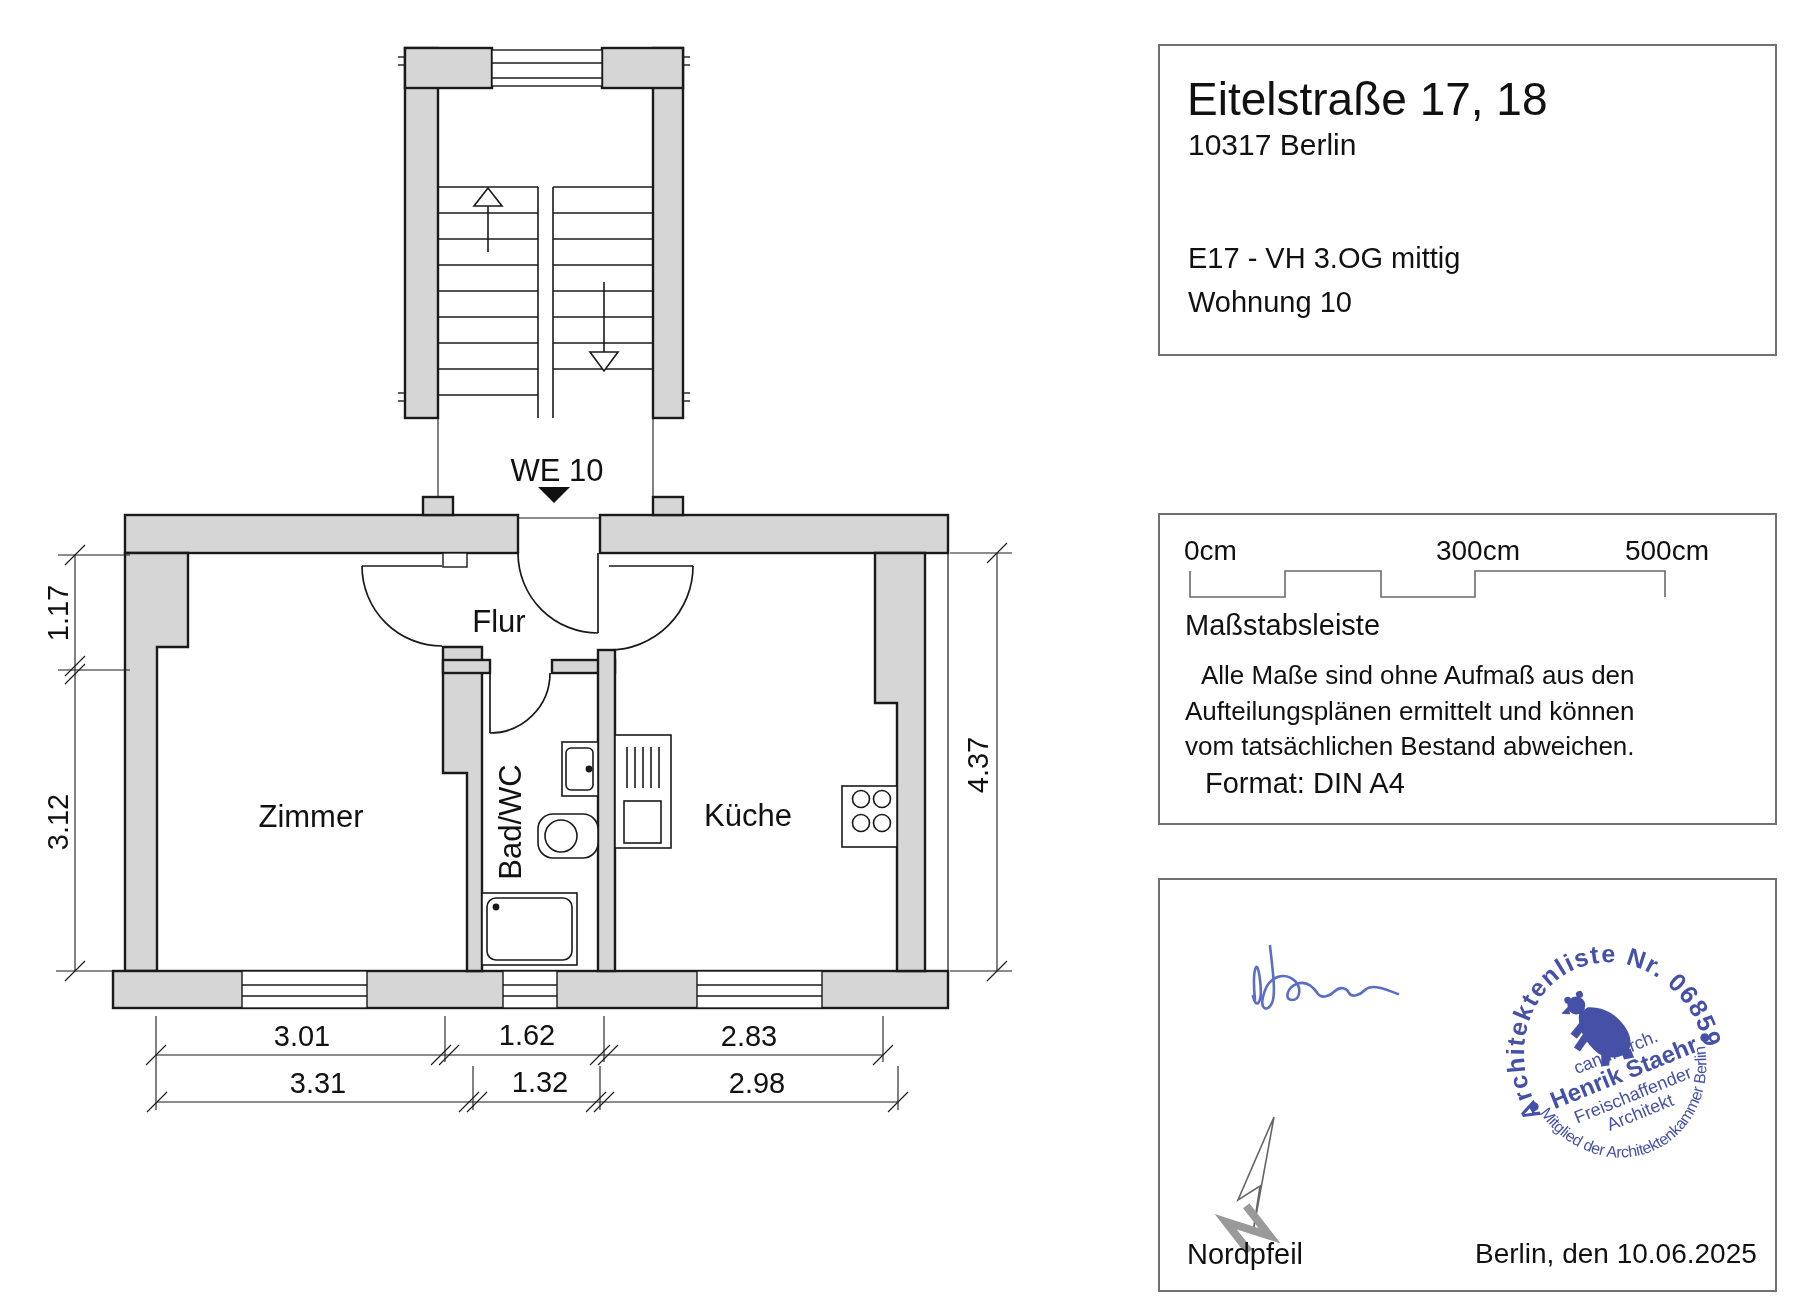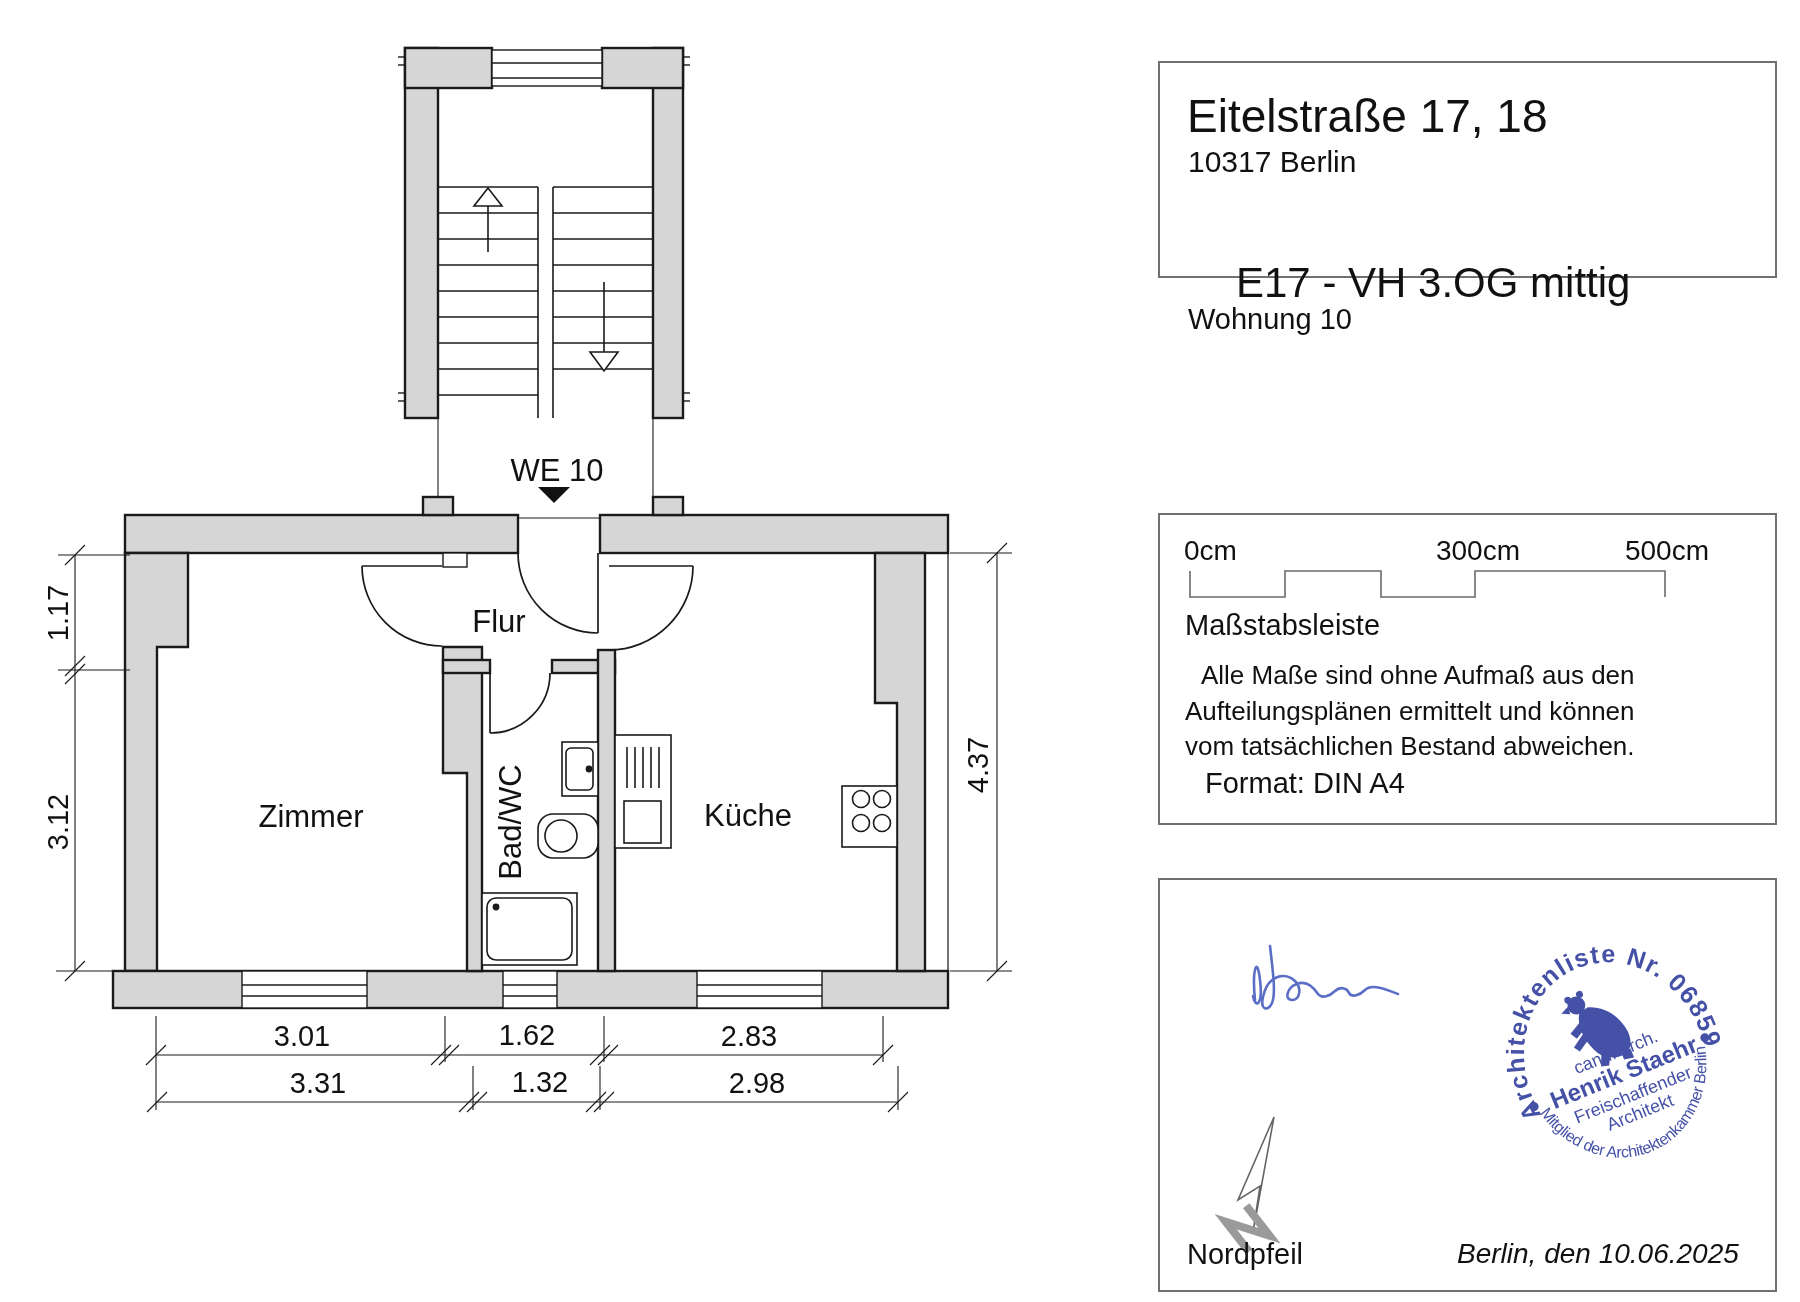--- a/index.html
+++ b/index.html
@@ -1,26 +1,26 @@
 <!DOCTYPE html>
 <html><head>
 <meta charset="utf-8">
 <style>
   html,body{margin:0;padding:0;background:#fff;}
   .canvas{position:relative;width:1800px;height:1302px;background:#ffffff;overflow:hidden;
           font-family:"Liberation Sans",sans-serif;color:#111;}
   .plan-svg{position:absolute;left:0;top:0;}
   .ibox{position:absolute;left:1158px;width:619px;border:2px solid #707070;background:#fff;box-sizing:border-box;}
-  .box-address{top:61px;height:217px;}
+  .box-address{top:44px;height:312px;}
   .box-scale{top:513px;height:312px;}
   .box-sign{top:878px;height:414px;}
   .abs{position:absolute;white-space:nowrap;}
   .t-title{font-size:46px;letter-spacing:0px;}
   .t-city{font-size:30px;}
-  .t-unit{font-size:42px;margin-left:48px;}
+  .t-unit{font-size:29px;}
   .t-apt{font-size:29px;}
   .t-scale-lb{font-size:28px;}
   .t-caption{font-size:29px;}
   .t-note{font-size:26px;line-height:35.5px;white-space:nowrap;}
   .t-format{font-size:29px;}
   .t-north{font-size:29px;}
   .t-date{font-size:28px;}
   .ctr{transform:translateX(-50%);}
   svg text{font-family:"Liberation Sans",sans-serif;}
 </style>
@@ -276,16 +276,16 @@
       </g>
 
       <g>
         <path d="M114,237 L78,320 L100,306 L93,352 Z" fill="#ffffff" stroke="#666" stroke-width="1.6"></path>
         <g transform="rotate(-38 86 345)">
           <path d="M72,368 L72,330 L98,368 L98,330" fill="none" stroke="#9a9a9a" stroke-width="8"></path>
         </g>
       </g>
     </svg>
     <div class="abs t-north" style="left:27px;top:358px;">Nordpfeil</div>
-    <div class="abs t-date" style="left:297px;top:358px;font-style:italic;">Berlin, den 10.06.2025</div>
+    <div class="abs t-date" style="left:315px;top:358px;">Berlin, den 10.06.2025</div>
   </div>
 
 </div>
 
 </body></html>

